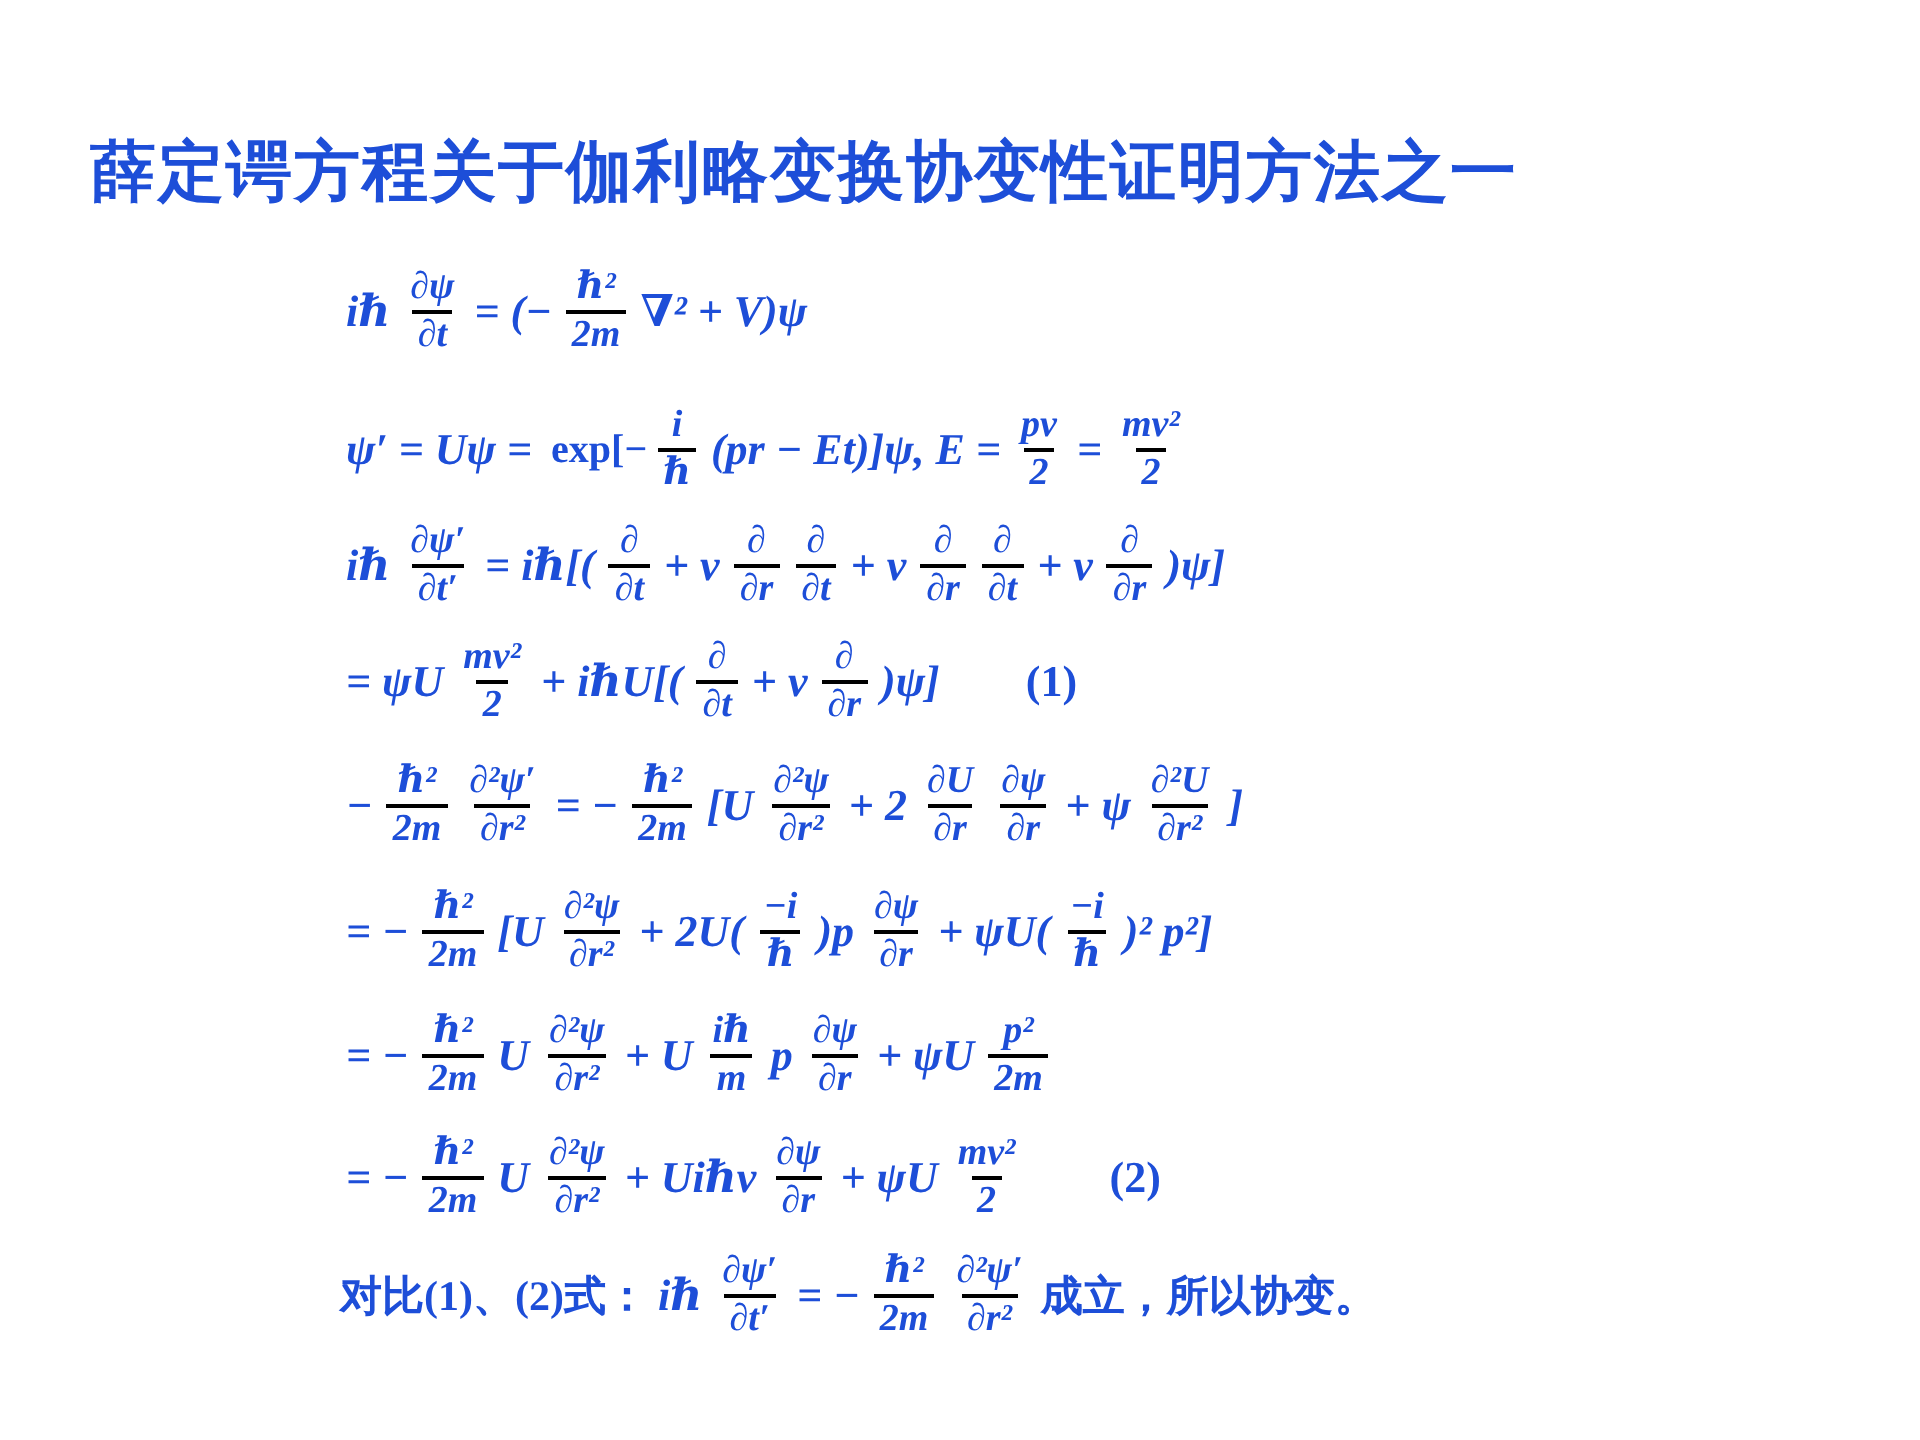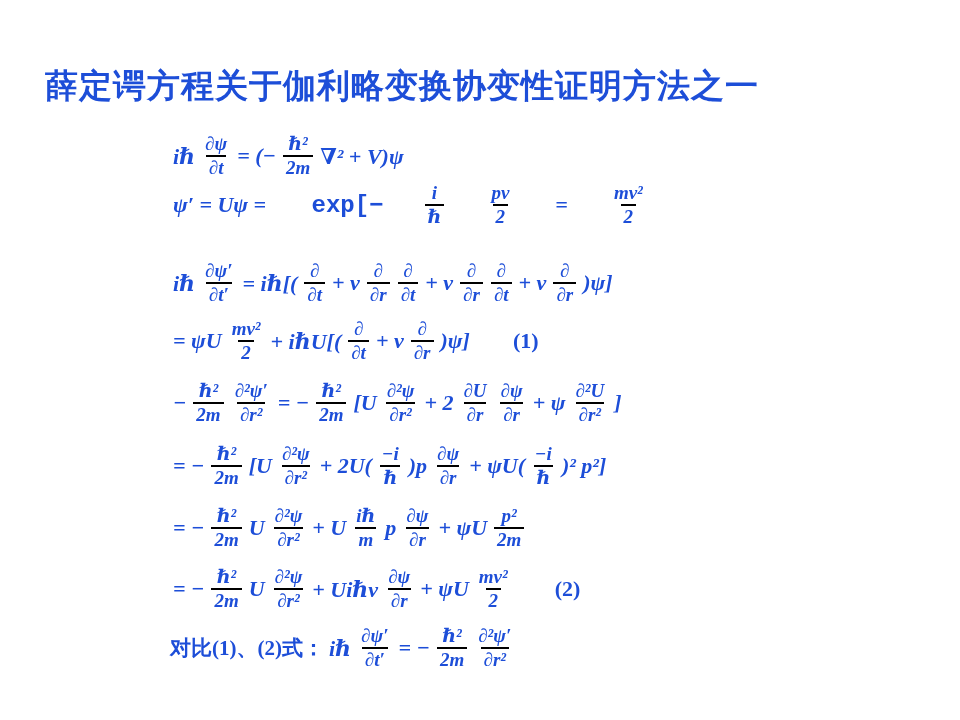--- a/index.html
+++ b/index.html
@@ -25,40 +25,40 @@
   }
   .eqline {
     position: absolute;
     left: 170px;
     height: 58px;
     display: flex;
     align-items: center;
     white-space: nowrap;
   }
   .eq-0 { top: 127px; }
-  .eq-1 { top: 176px; gap: 36px; }
+  .eq-1 { top: 196px; }
   .eq-2 { top: 254px; }
   .eq-3 { top: 312px; }
   .eq-4 { top: 374px; }
   .eq-5 { top: 437px; }
   .eq-6 { top: 499px; }
   .eq-7 { top: 560px; }
   .eq-8 { top: 619px; left: 168px; }
   .mt {
     font-family: "Liberation Serif", "DejaVu Serif", serif;
     font-style: italic;
     font-weight: bold;
     font-size: 22px;
     margin: 0 3px;
     white-space: pre;
   }
   .roman {
-    font-family: Liberation Mono, monospace;
-    font-weight: bold;
-    font-size: 24px;
+    font-family: Liberation Serif, serif;
+    font-weight: bold;
+    font-size: 20px;
     margin: 0 1px;
     white-space: pre;
   }
   .eqlabel {
     font-family: "Liberation Serif", "DejaVu Serif", serif;
     font-weight: bold;
     font-size: 22px;
     margin-left: 40px;
     white-space: pre;
   }
@@ -102,20 +102,21 @@
       </span>
       <span class="mt">∇² + V)ψ</span>
     </div>
   <div class="eqline eq-1">
       <span class="mt">ψ′ = Uψ = </span>
       <span class="roman">exp[−</span>
       <span class="frac">
         <span class="num">i</span>
         <span class="den">ℏ</span>
       </span>
+      <span class="mt">(pr − Et)]ψ, E =</span>
       <span class="frac">
         <span class="num">pv</span>
         <span class="den">2</span>
       </span>
       <span class="mt">=</span>
       <span class="frac">
         <span class="num">mv²</span>
         <span class="den">2</span>
       </span>
     </div>
@@ -297,14 +298,15 @@
       </span>
       <span class="mt">= −</span>
       <span class="frac">
         <span class="num">ℏ²</span>
         <span class="den">2m</span>
       </span>
       <span class="frac">
         <span class="num">∂²ψ′</span>
         <span class="den">∂r²</span>
       </span>
+      <span class="cjk">成立，所以协变。</span>
     </div>
 </div>
 
 </body></html>

